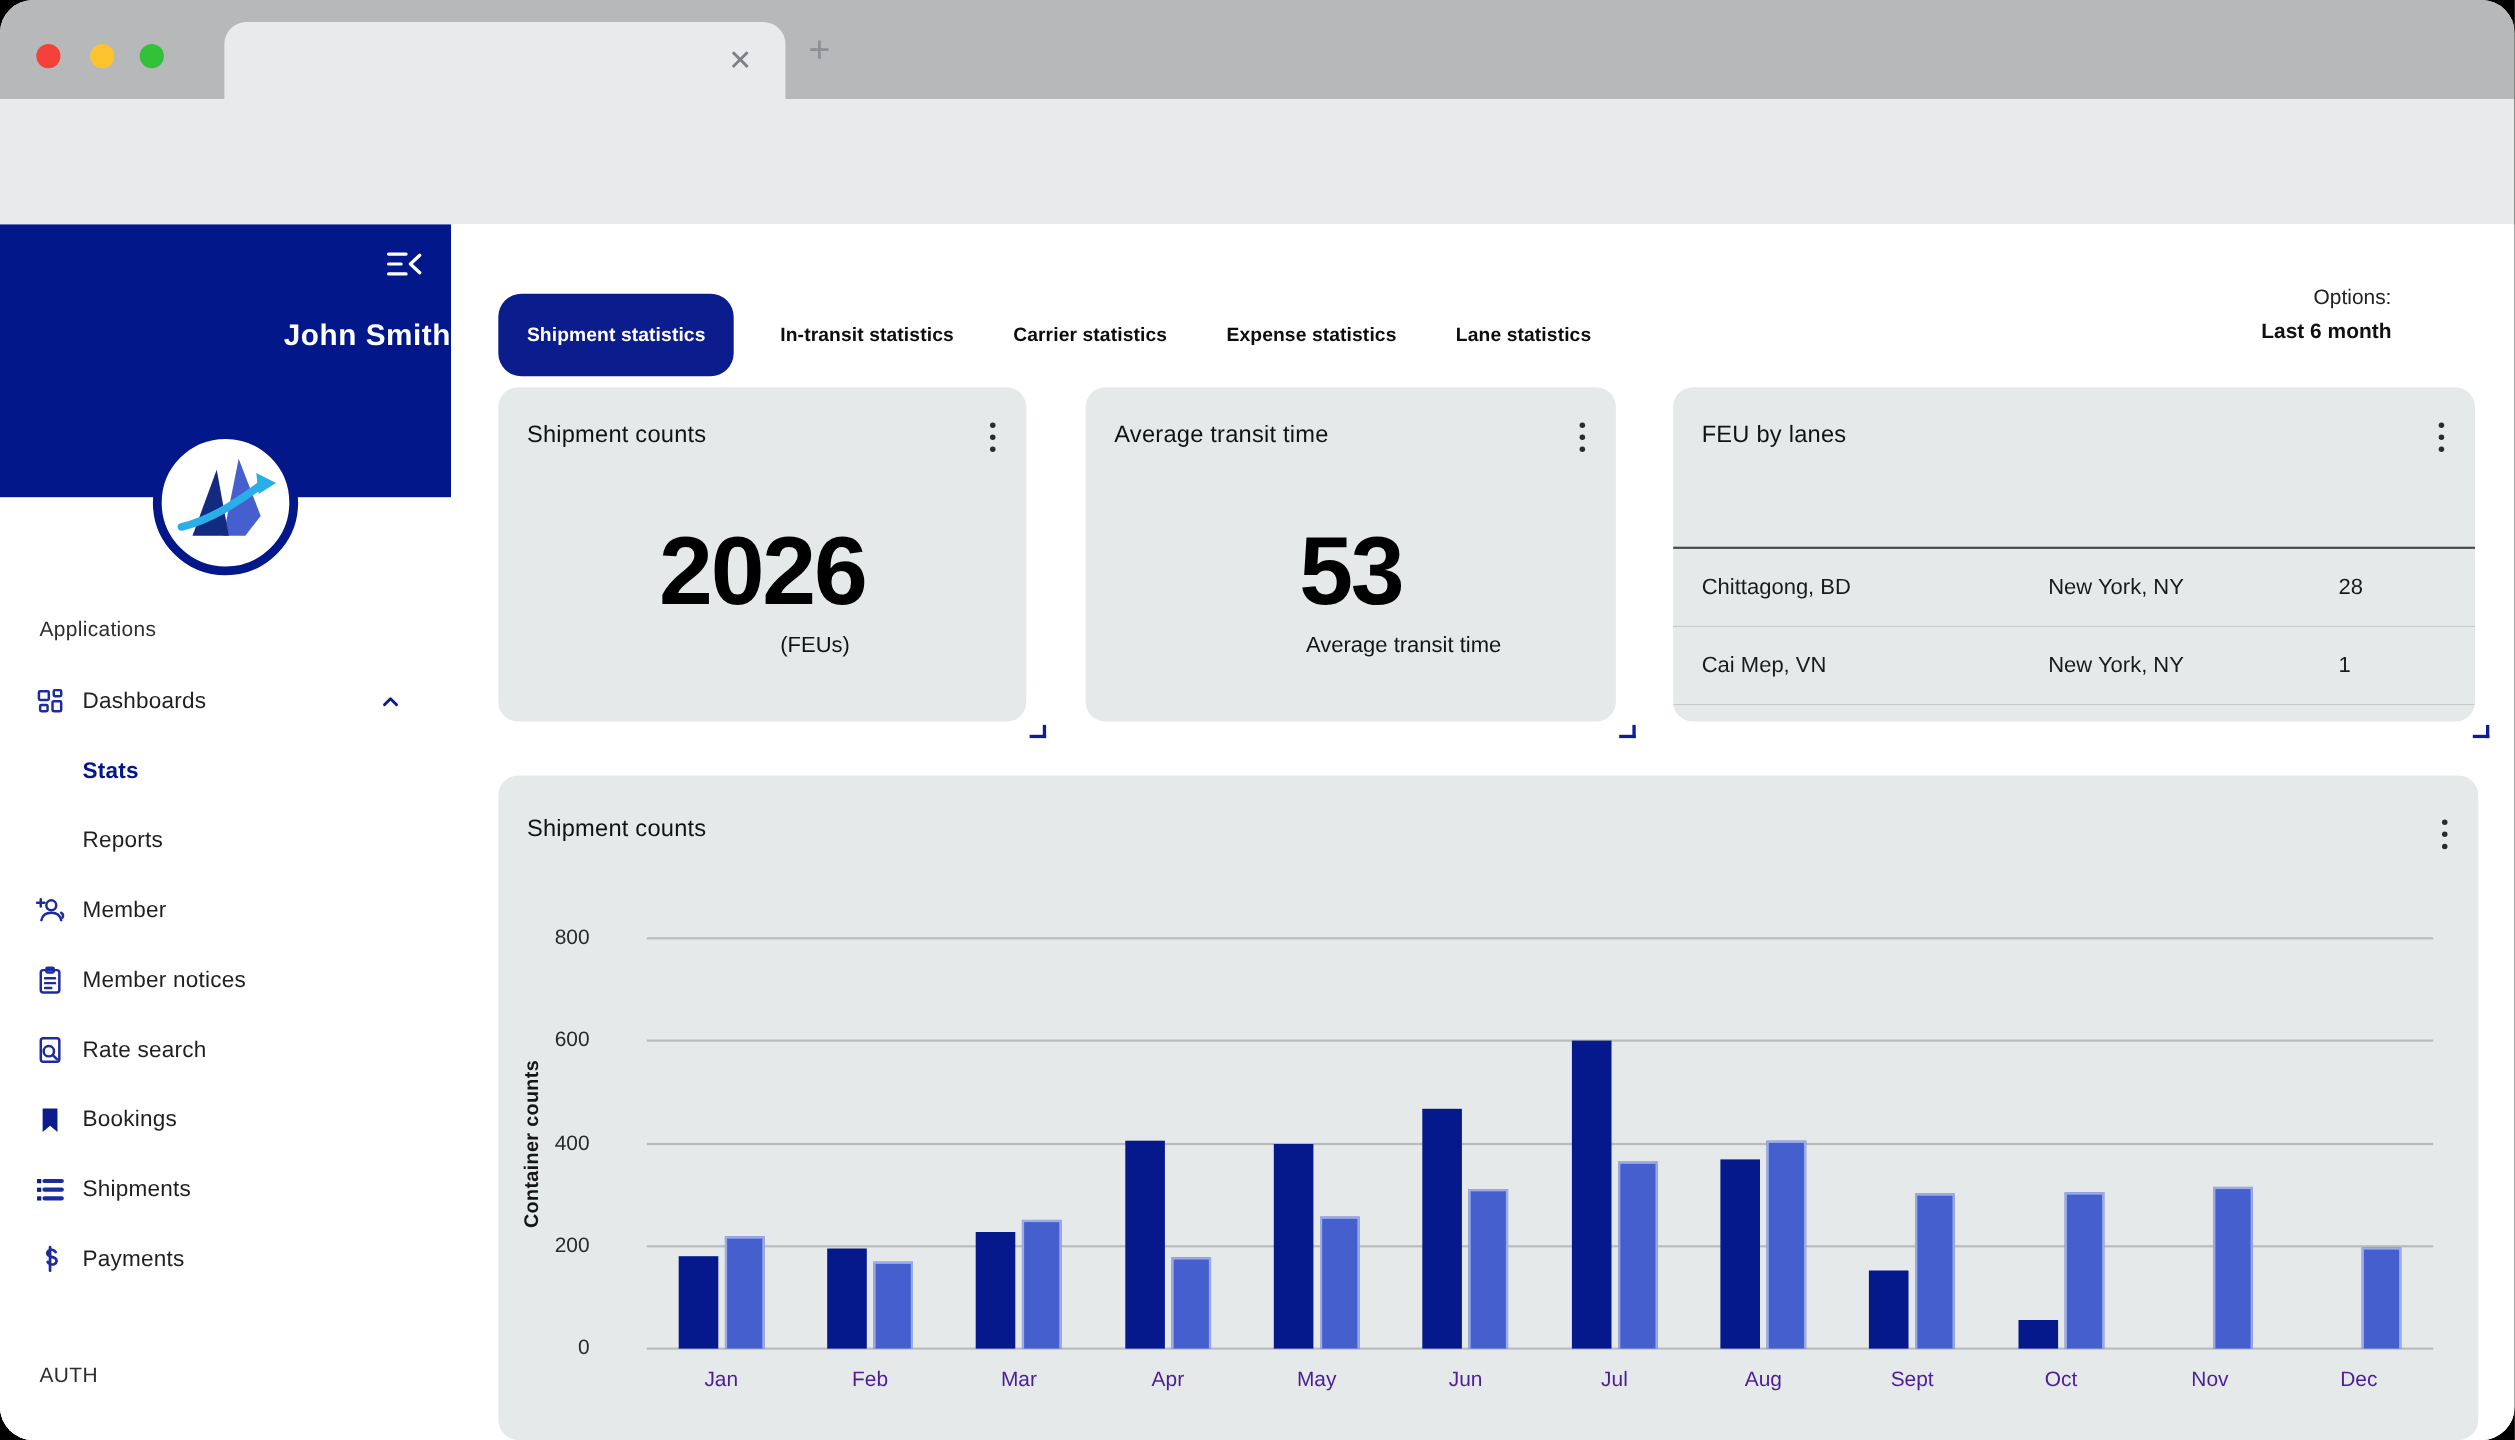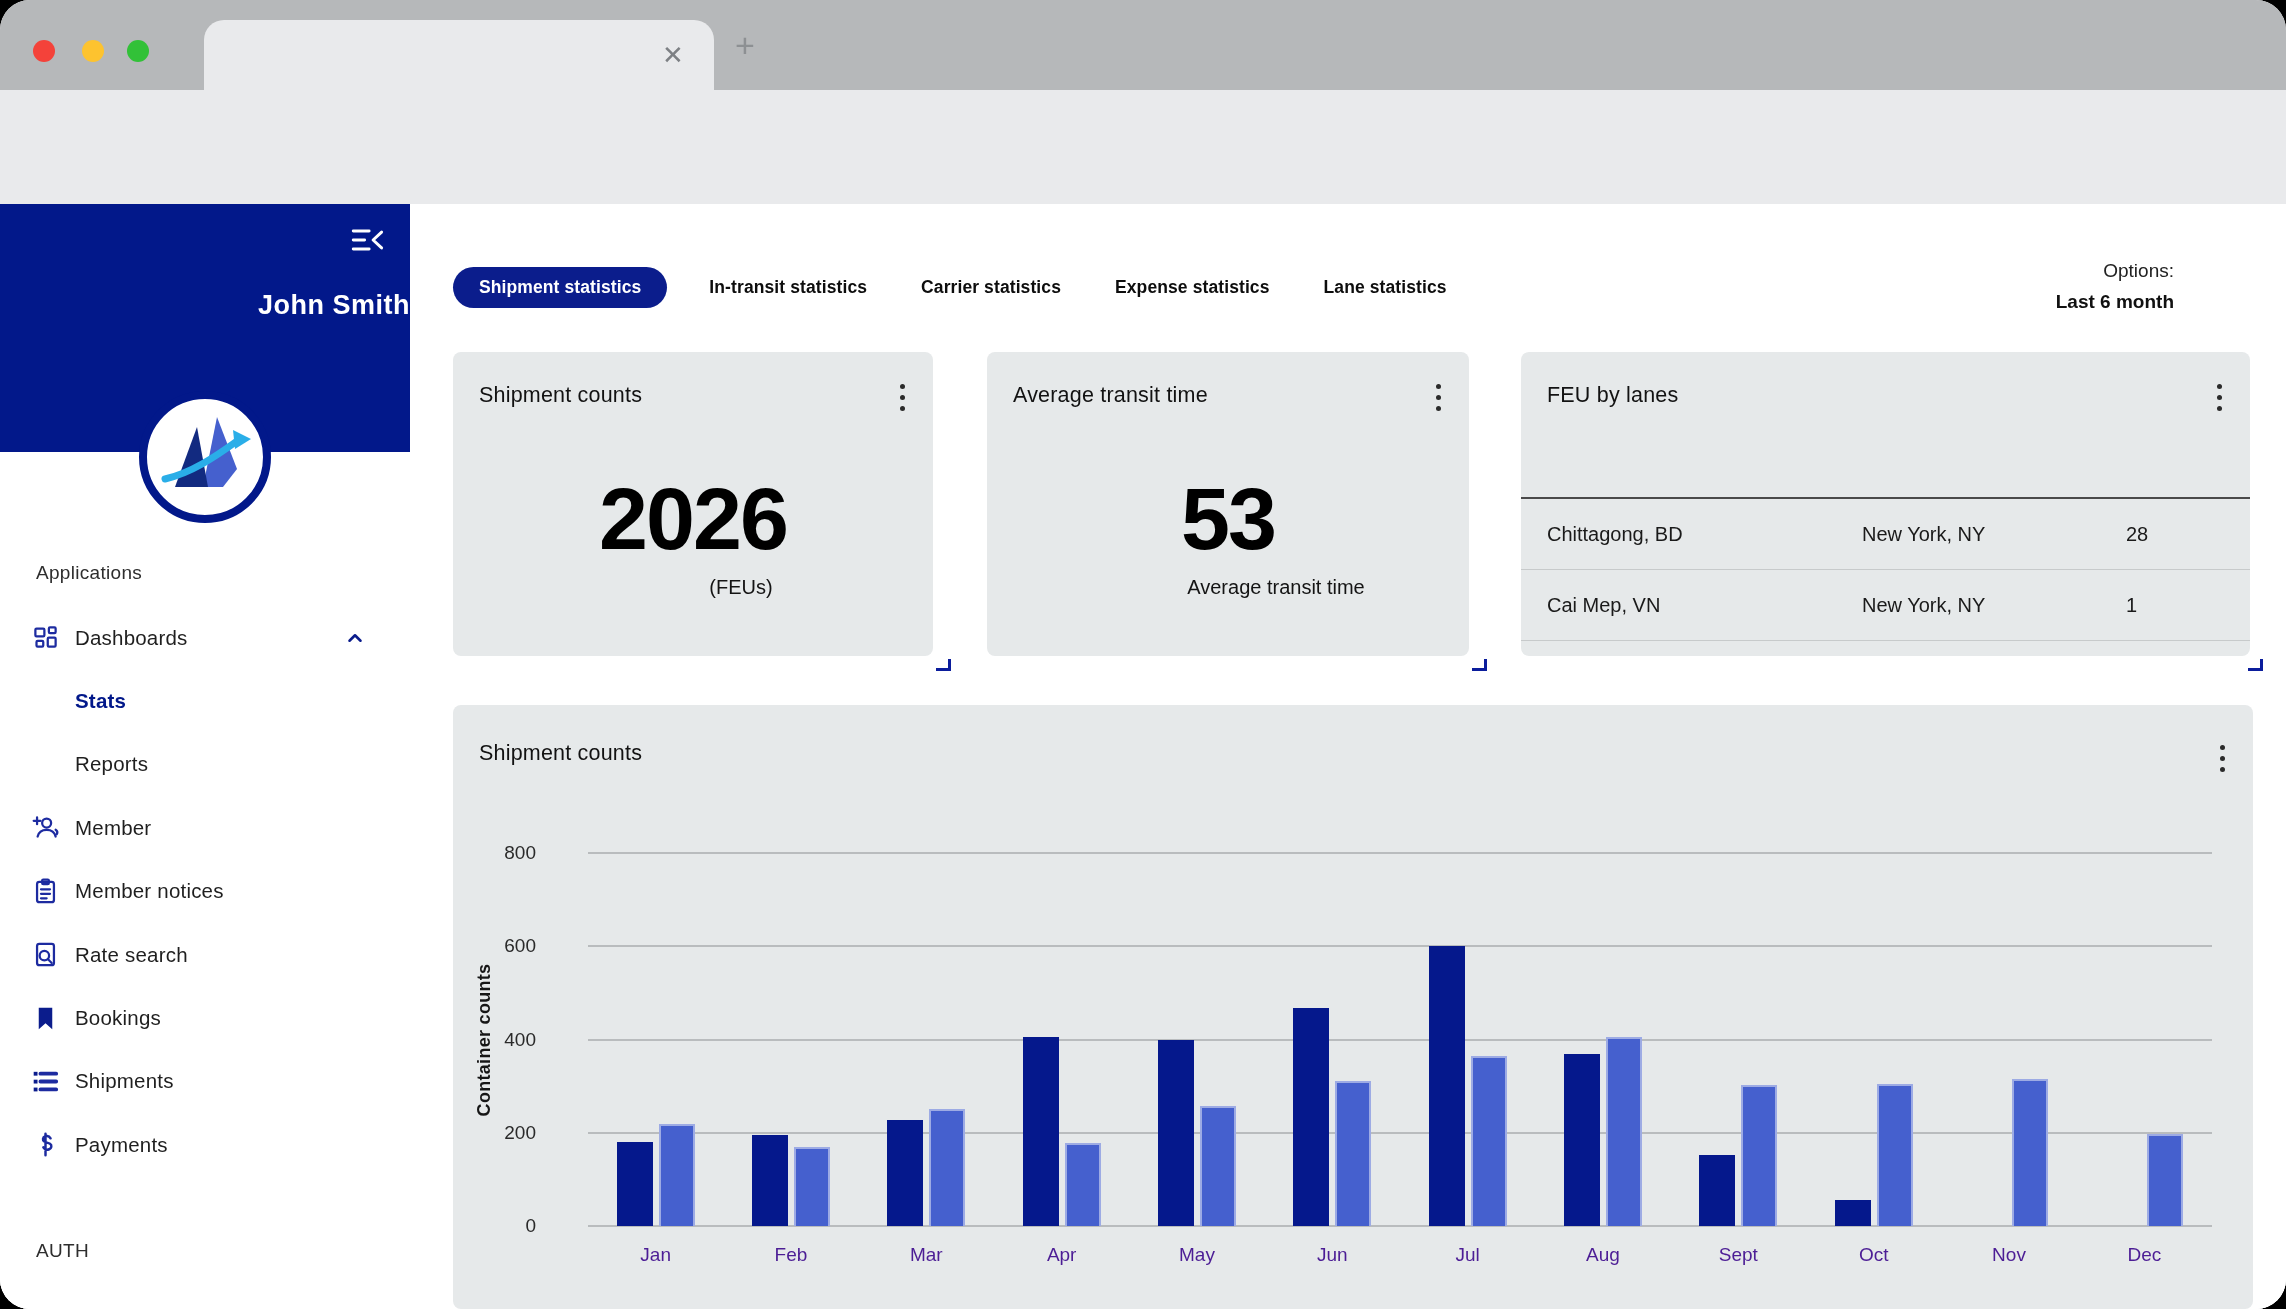--- a/index.html
+++ b/index.html
@@ -38,26 +38,26 @@
   .nav-row{position:relative;height:63.4px;display:flex;align-items:center;cursor:pointer;}
   .nav-icon{position:absolute;left:32px;width:27px;height:27px;}
   .nav-label{position:absolute;left:75px;font-size:20.5px;color:#1f1f1f;letter-spacing:.2px;}
   .nav-row.active .nav-label{color:#02188a;font-weight:700;}
   .nav-chevron{position:absolute;right:44px;width:22px;height:22px;}
 
   
   .main{position:absolute;left:410px;top:0;width:1876px;height:100%;background:#fff;}
   .tabs{position:absolute;left:43px;top:63px;display:flex;align-items:center;gap:30px;}
   .tab-item{font-size:17.5px;font-weight:700;color:#0d0d0d;padding:0 12px;letter-spacing:.1px;cursor:pointer;white-space:nowrap;}
-  .tab-item.active{background:#0b1d8c;color:#fff;border-radius:21px;height:41px;line-height:41px;padding:0 26px;}
+  .tab-item.active{background:#0b1d8c;color:#fff;border-radius:21px;height:41px;line-height:41px;padding:17px 26px;}
   .options{position:absolute;right:112px;top:56px;text-align:right;}
   .options .opt-label{font-size:19px;color:#222;}
   .options .opt-value{font-size:19px;font-weight:700;color:#111;margin-top:9px;}
 
-  .card{position:absolute;background:#e6e9ea;border-radius:8px;}
+  .card{position:absolute;background:#e6e9ea;border-radius:18px;}
   .card-title{position:absolute;left:26px;top:31px;font-size:21.5px;color:#121212;letter-spacing:.2px;}
   .card-kebab{position:absolute;right:28px;top:32px;}
   .big-num{position:absolute;left:0;top:116px;width:100%;text-align:center;font-size:88px;font-weight:800;color:#000;letter-spacing:-2px;}
   .big-sub{position:absolute;left:0;top:224px;width:100%;text-align:center;font-size:20px;color:#141414;padding-left:48px;}
 
   #card-feu .feu-headrow{position:absolute;left:0;top:78px;width:100%;height:67px;background:#fff;display:grid;grid-template-columns:315px 264px 1fr;align-items:center;padding-left:26px;box-sizing:border-box;}
   #card-feu .feu-headrow span{font-size:20px;font-weight:700;color:#101010;}
   .feu-rows{position:absolute;left:0;top:145px;width:100%;border-top:2px solid #4a4a4a;}
   .feu-row{display:grid;grid-template-columns:315px 264px 1fr;align-items:center;height:71px;padding-left:26px;box-sizing:border-box;border-bottom:1px solid #c7cacb;font-size:20px;color:#1a1a1a;}
 

